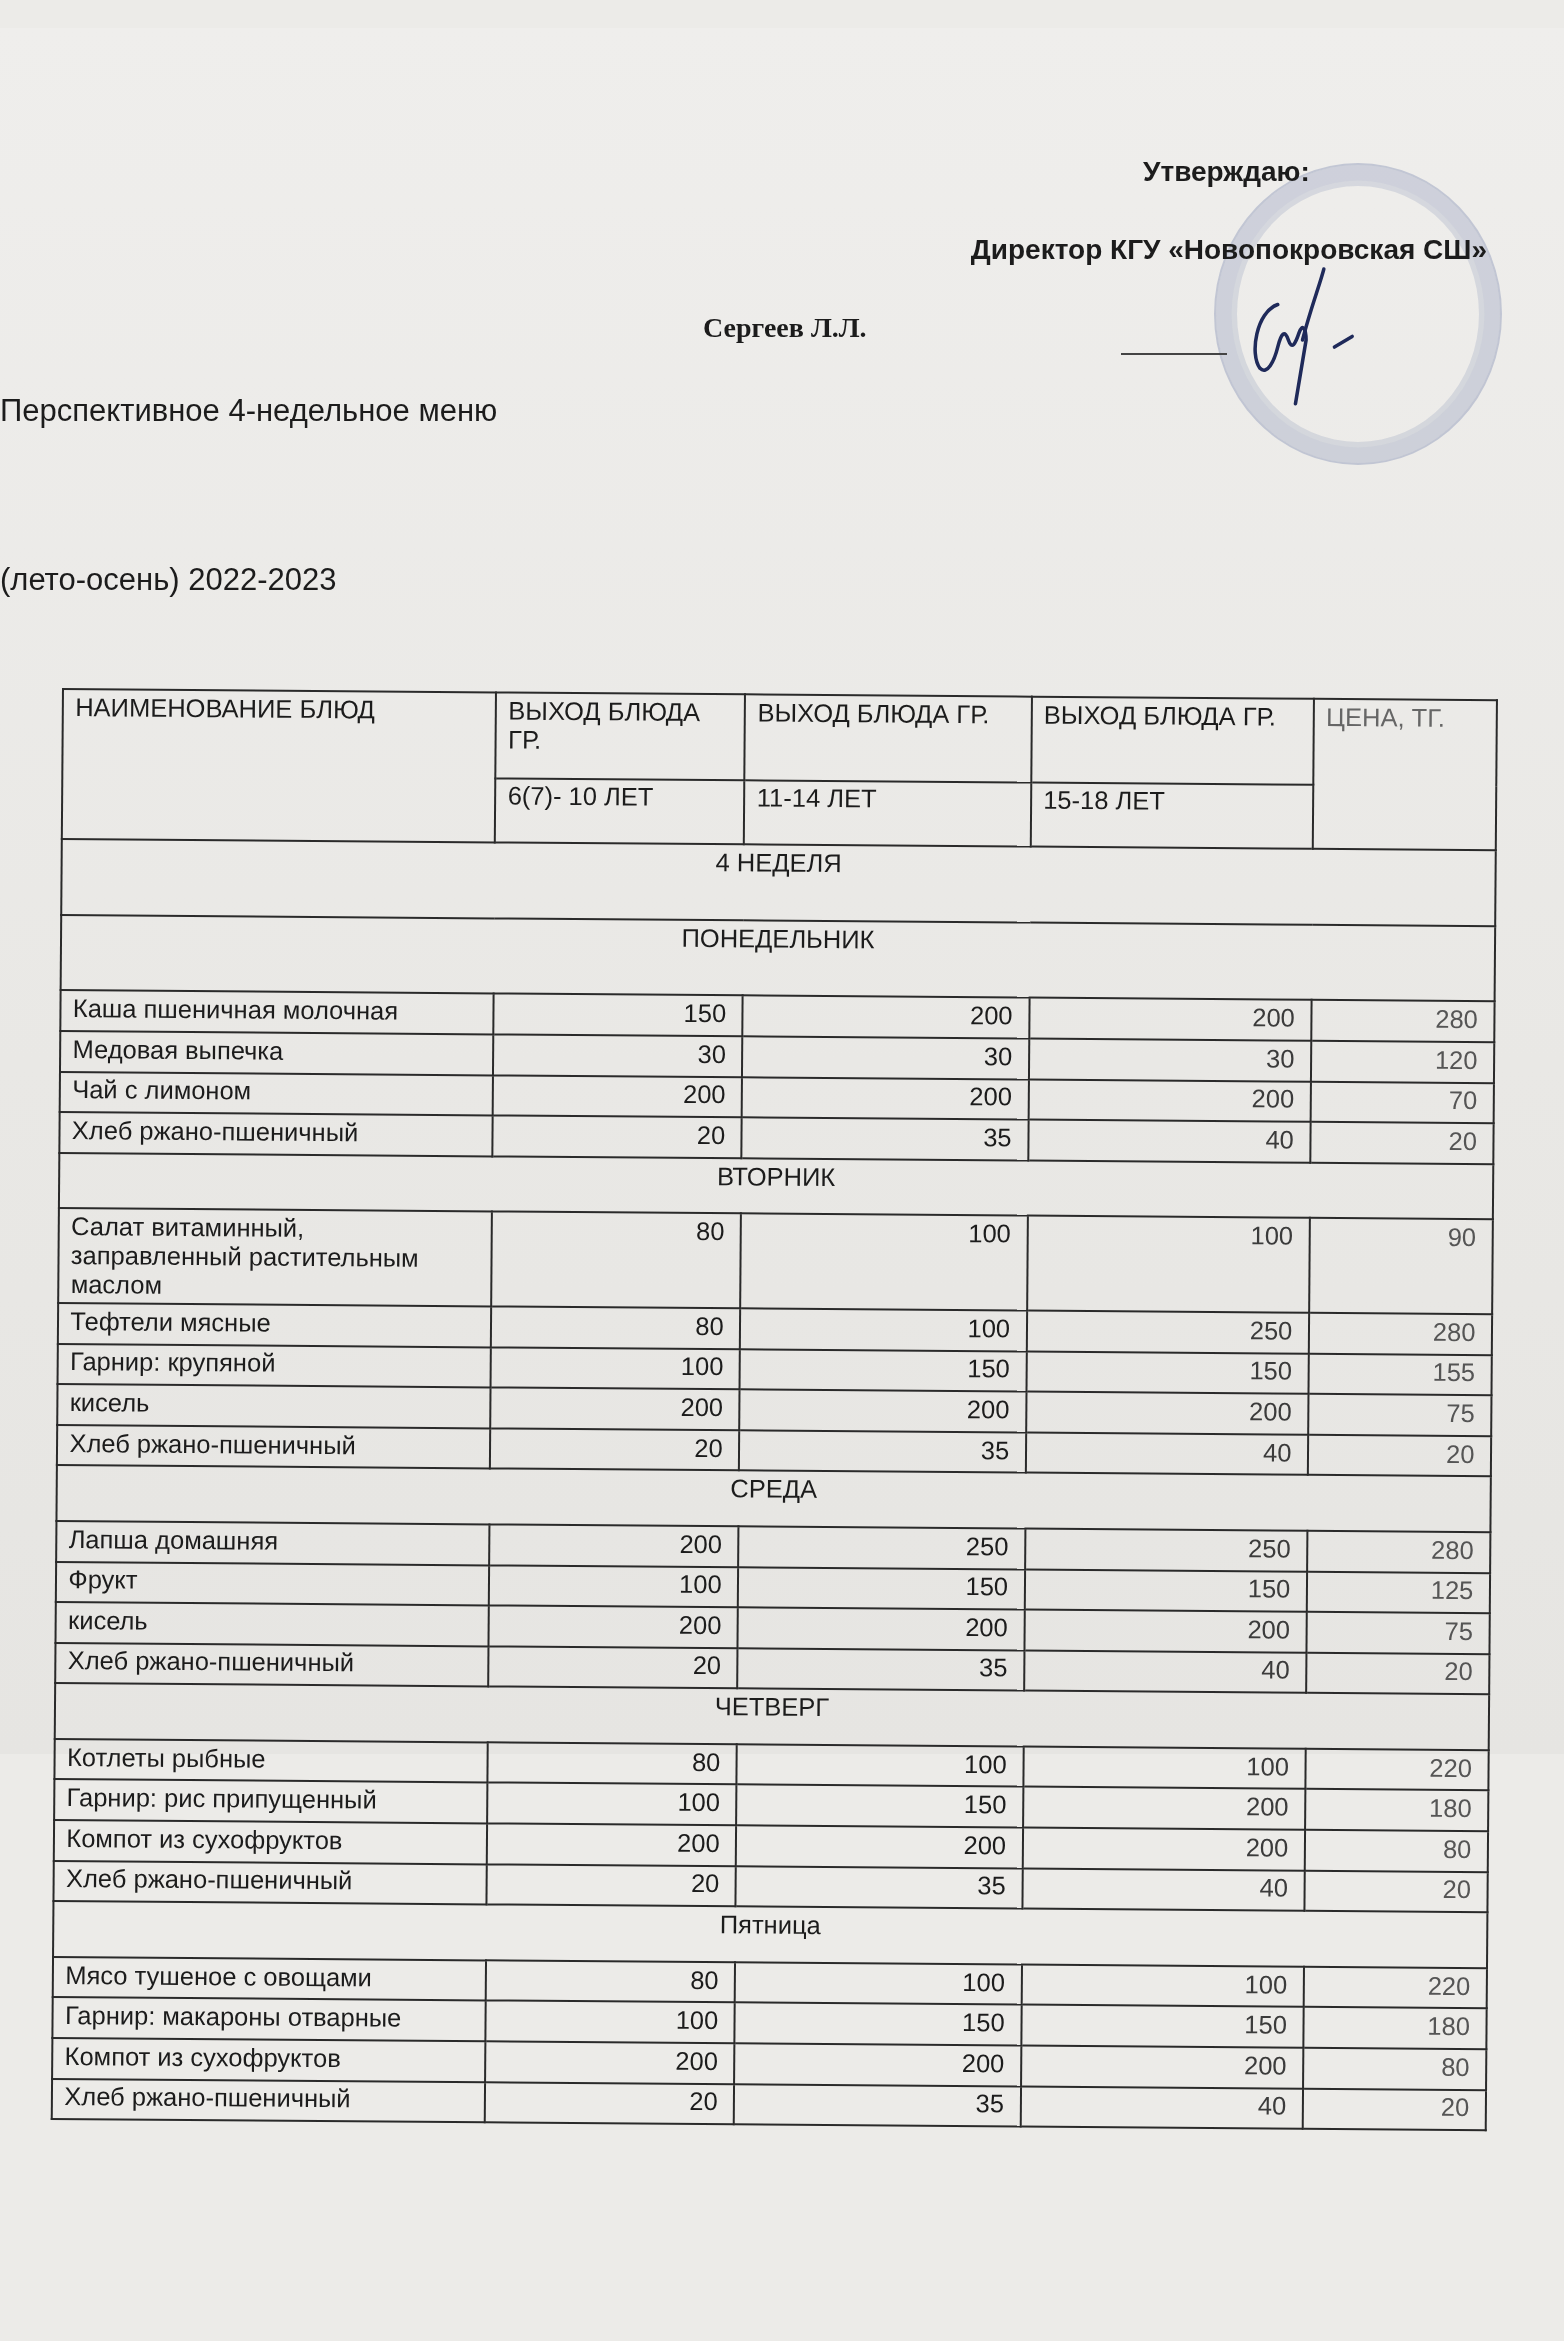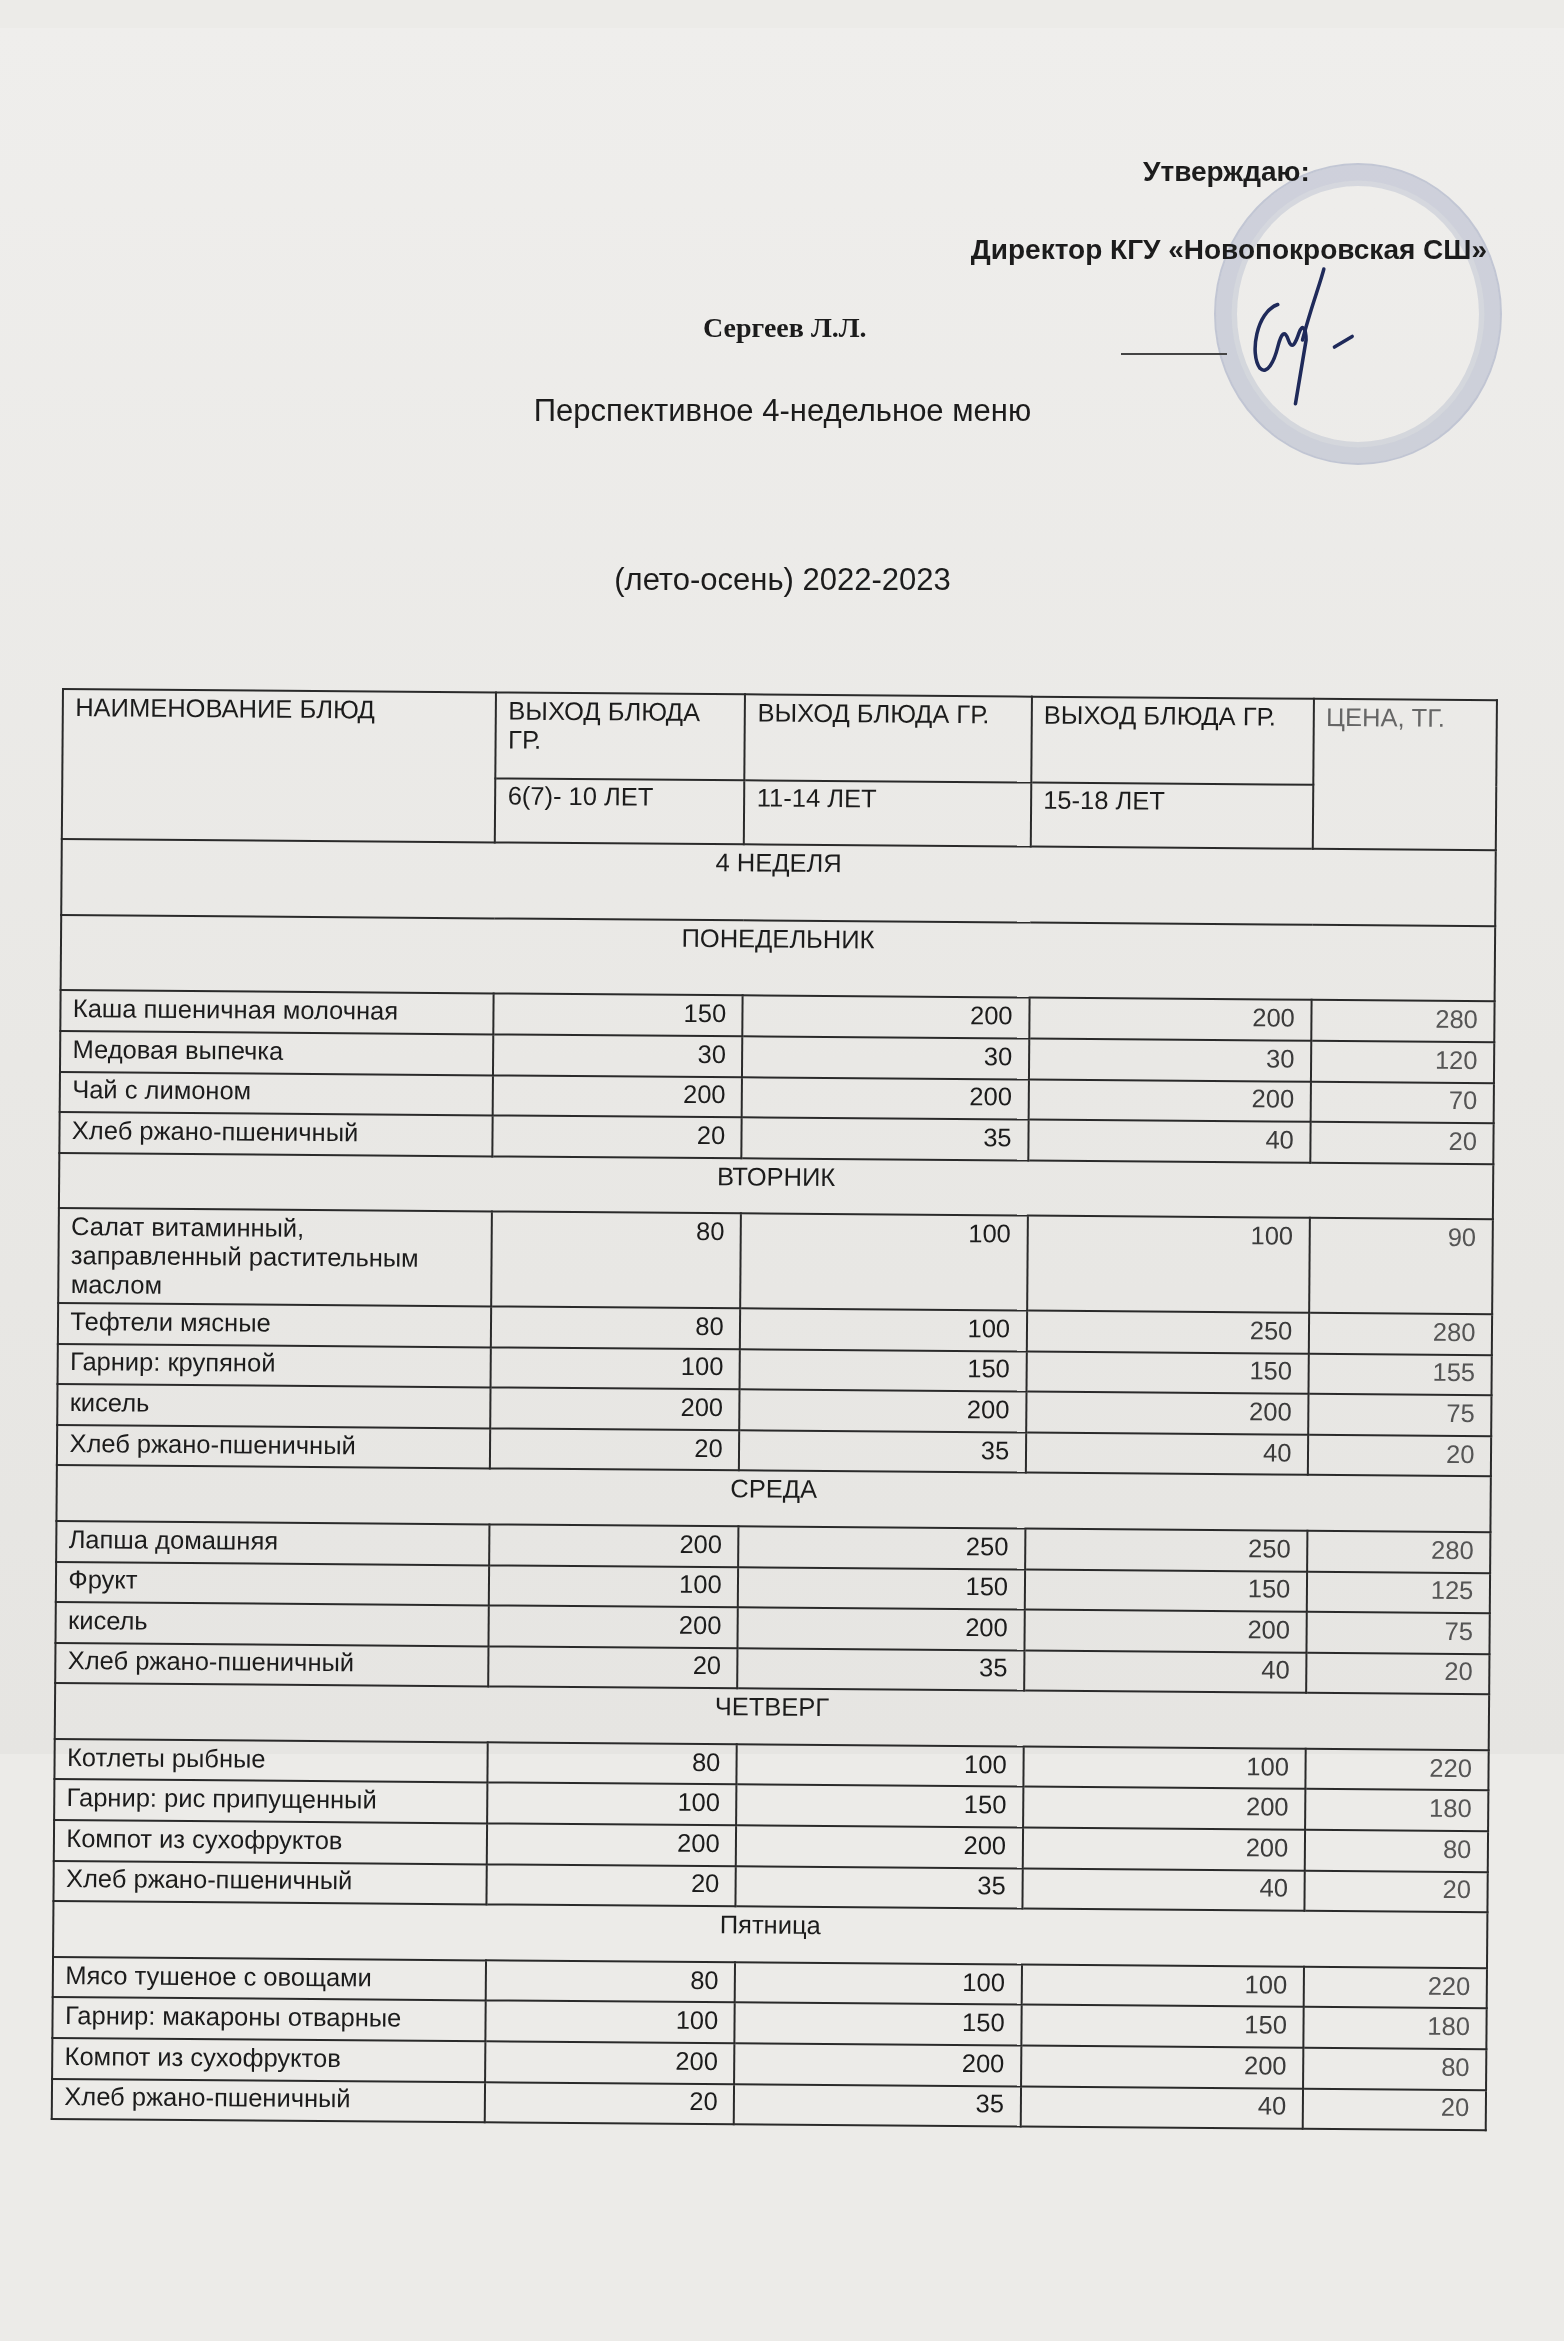--- a/index.html
+++ b/index.html
@@ -34,21 +34,21 @@
   .signature {
     position: absolute; left: 1228px; top: 234px; width: 142px; height: 156px;
   }
   .stamp {
     position: absolute; left: 1214px; top: 135px; width: 284px; height: 298px;
     border-radius: 50%;
     border: 2.8px solid rgba(140,150,185,0.45);
     box-shadow: inset 0 0 0 15.6px rgba(160,168,200,0.12), inset 0 0 0 21px rgba(140,150,185,0.25);
   }
   .title-line {
-    position: absolute; left: 0; width: 1565px; text-align: center;
+    position: absolute; left: 0; width: 1565px; text-align: left;
     font-size: 31px;
   }
   .t1 { top: 365px; }
   .t2 { top: 454px; }
   .t3 { top: 534px; }
 
   table.menu {
     position: absolute; left: 62px; top: 660px; width: 1436px;
     border-collapse: collapse;
     font-size: 25.5px;

